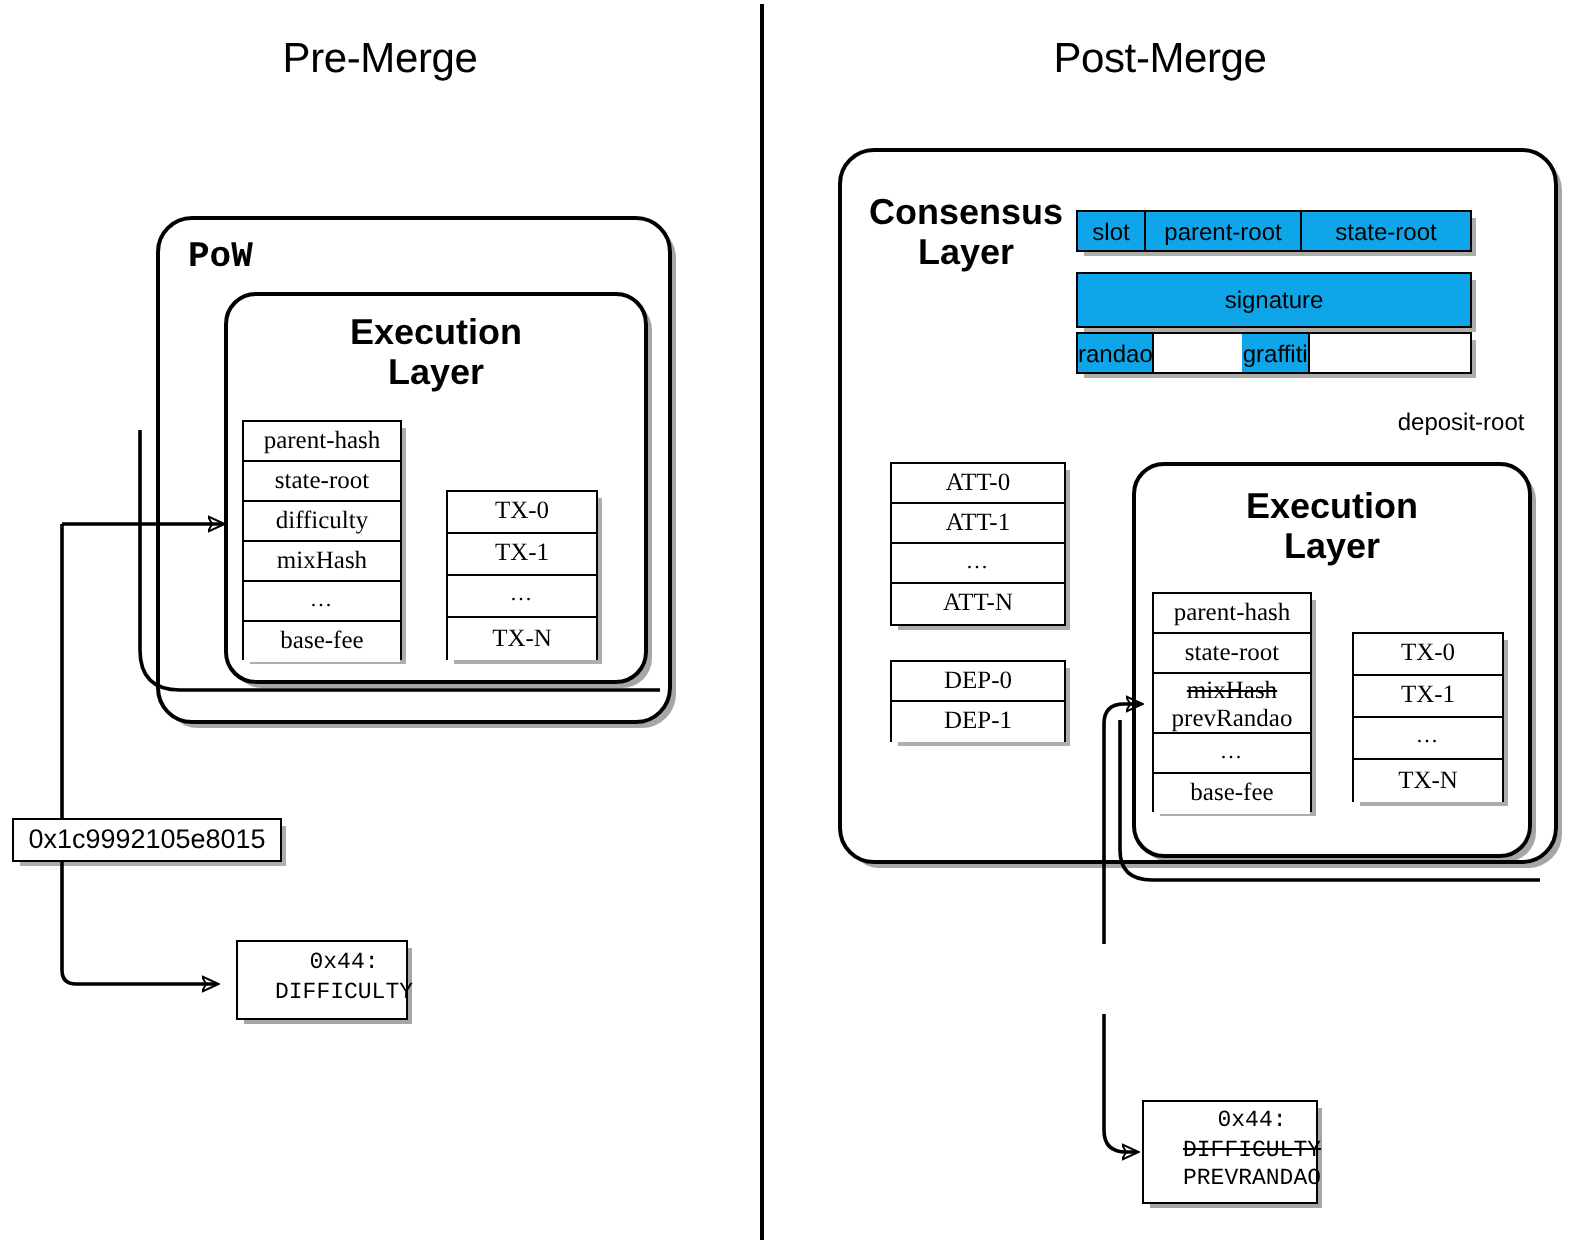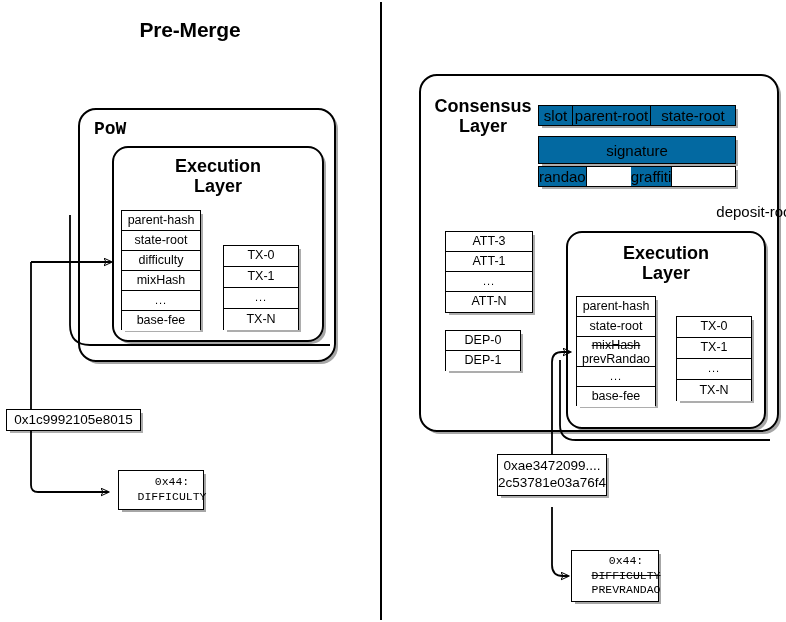--- a/index.html
+++ b/index.html
@@ -16,21 +16,21 @@
     position: relative;
     width: 786px;
     height: 622px;
     overflow: hidden;
     background: #ffffff;
   }
   .abs { position: absolute; }
 
   
   .panel-title {
-    font-weight: bold;
+    font-weight: normal;
     font-size: 21px;
     letter-spacing: -0.2px;
     white-space: nowrap;
     text-align: center;
   }
 
   
   .round-box {
     border: 2px solid #000000;
     border-radius: 18px;
@@ -62,20 +62,21 @@
   .field-stack .row {
     box-sizing: border-box;
     border-bottom: 1.6px solid #000000;
     display: flex;
     align-items: center;
     justify-content: center;
     font-size: 12.5px;
     line-height: 1.05;
     white-space: nowrap;
     background: #ffffff;
+    font-family: Liberation Serif, serif;
   }
   .field-stack .row:last-child { border-bottom: none; }
   .field-stack .row.dots { font-size: 11px; letter-spacing: 1px; }
   .field-stack .row.tall {
     flex-direction: column;
     justify-content: center;
     gap: 0px;
     line-height: 1.12;
   }
   .strike { text-decoration: line-through; }
@@ -87,23 +88,23 @@
     border: 1.6px solid #000000;
     background: #ffffff;
     box-shadow: 3px 3px 0 -1px rgba(0,0,0,0.32);
   }
   .hrow .cell {
     box-sizing: border-box;
     border-right: 1.6px solid #000000;
     display: flex;
     align-items: center;
     justify-content: center;
-    font-size: 15px;
-    white-space: nowrap;
-    background: #0369a1;
+    font-size: 12px;
+    white-space: nowrap;
+    background: #0ea5e9;
   }
   .hrow .cell:last-child { border-right: none; }
 
   
   .hash-label {
     box-sizing: border-box;
     border: 1.6px solid #000000;
     background: #ffffff;
     box-shadow: 3px 3px 0 -1px rgba(0,0,0,0.32);
     display: flex;
@@ -163,20 +164,21 @@
 
     <path d="M552,472 L552,362 Q552,352 562,352 L570,352" stroke-width="1.8" marker-end="url(#arrowhead)"></path>
 
     <path d="M560,360 L560,425 Q560,440 576,440 L770,440" stroke-width="1.8"></path>
 
     <path d="M552,507 L552,565 Q552,576 563,576 L568,576" stroke-width="1.8" marker-end="url(#arrowhead)"></path>
   </svg>
 
   <div class="abs panel-title" style="left:90px; top:18px; width:200px;">Pre-Merge</div>
 
+  <div class="abs panel-title" style="left:480px; top:18px; width:200px;">Post-Merge</div>
 
   <div class="abs round-box" style="left:78px; top:108px; width:258px; height:254px;"></div>
   <div class="abs box-label left-aligned" style="left:94px; top:119px;font-family:Liberation Mono, monospace;">PoW</div>
 
   <div class="abs round-box inner" style="left:112px; top:146px; width:212px; height:196px;"></div>
   <div class="abs box-label" style="left:112px; top:156px; width:212px;">
     <span>Execution</span><br>
     <span>Layer</span>
   </div>
 
@@ -219,27 +221,27 @@
     <div class="cell" style="flex:1;">signature</div>
   </div>
 
   <div class="abs hrow" style="left:538px; top:166px; width:198px; height:21px;gap:44px;">
     <div class="cell" style="width:58px;">randao</div>
     <div class="cell" style="width:58px;">graffiti</div>
     <div class="cell" style="flex:1;margin-top:44px;">deposit-root</div>
   </div>
 
   <div class="abs field-stack" style="left:445px; top:231px; width:88px; height:82px;">
-    <div class="row" style="height:20px;">ATT-3</div>
+    <div class="row" style="height:20px;">ATT-0</div>
     <div class="row" style="height:20px;">ATT-1</div>
     <div class="row dots" style="height:20px;">...</div>
     <div class="row" style="height:20px;">ATT-N</div>
   </div>
 
-  <div class="abs field-stack" style="left:445px; top:330px; width:76px; height:41px;">
+  <div class="abs field-stack" style="left:445px; top:330px; width:88px; height:41px;">
     <div class="row" style="height:20px;">DEP-0</div>
     <div class="row" style="height:20px;">DEP-1</div>
   </div>
 
 
   <div class="abs round-box inner" style="left:566px; top:231px; width:200px; height:198px;"></div>
   <div class="abs box-label" style="left:566px; top:243px; width:200px;">
     <span>Execution</span><br>
     <span>Layer</span>
   </div>
@@ -255,24 +257,20 @@
     <div class="row" style="height:20px;">base-fee</div>
   </div>
 
   <div class="abs field-stack" style="left:676px; top:316px; width:76px; height:85px;">
     <div class="row" style="height:21px;">TX-0</div>
     <div class="row" style="height:21px;">TX-1</div>
     <div class="row dots" style="height:21px;">...</div>
     <div class="row" style="height:21px;">TX-N</div>
   </div>
 
-  <div class="abs hash-label" style="left:497px; top:454px; width:110px; height:42px;">
-    <span>0xae3472099....</span>
-    <span>2c53781e03a76f4</span>
-  </div>
 
   <div class="abs opcode-box" style="left:571px; top:550px; width:88px; height:52px;">
     <span>0x44:</span>
     <span class="strike">DIFFICULTY</span>
     <span>PREVRANDAO</span>
   </div>
 
 </div>
 
 </body></html>

